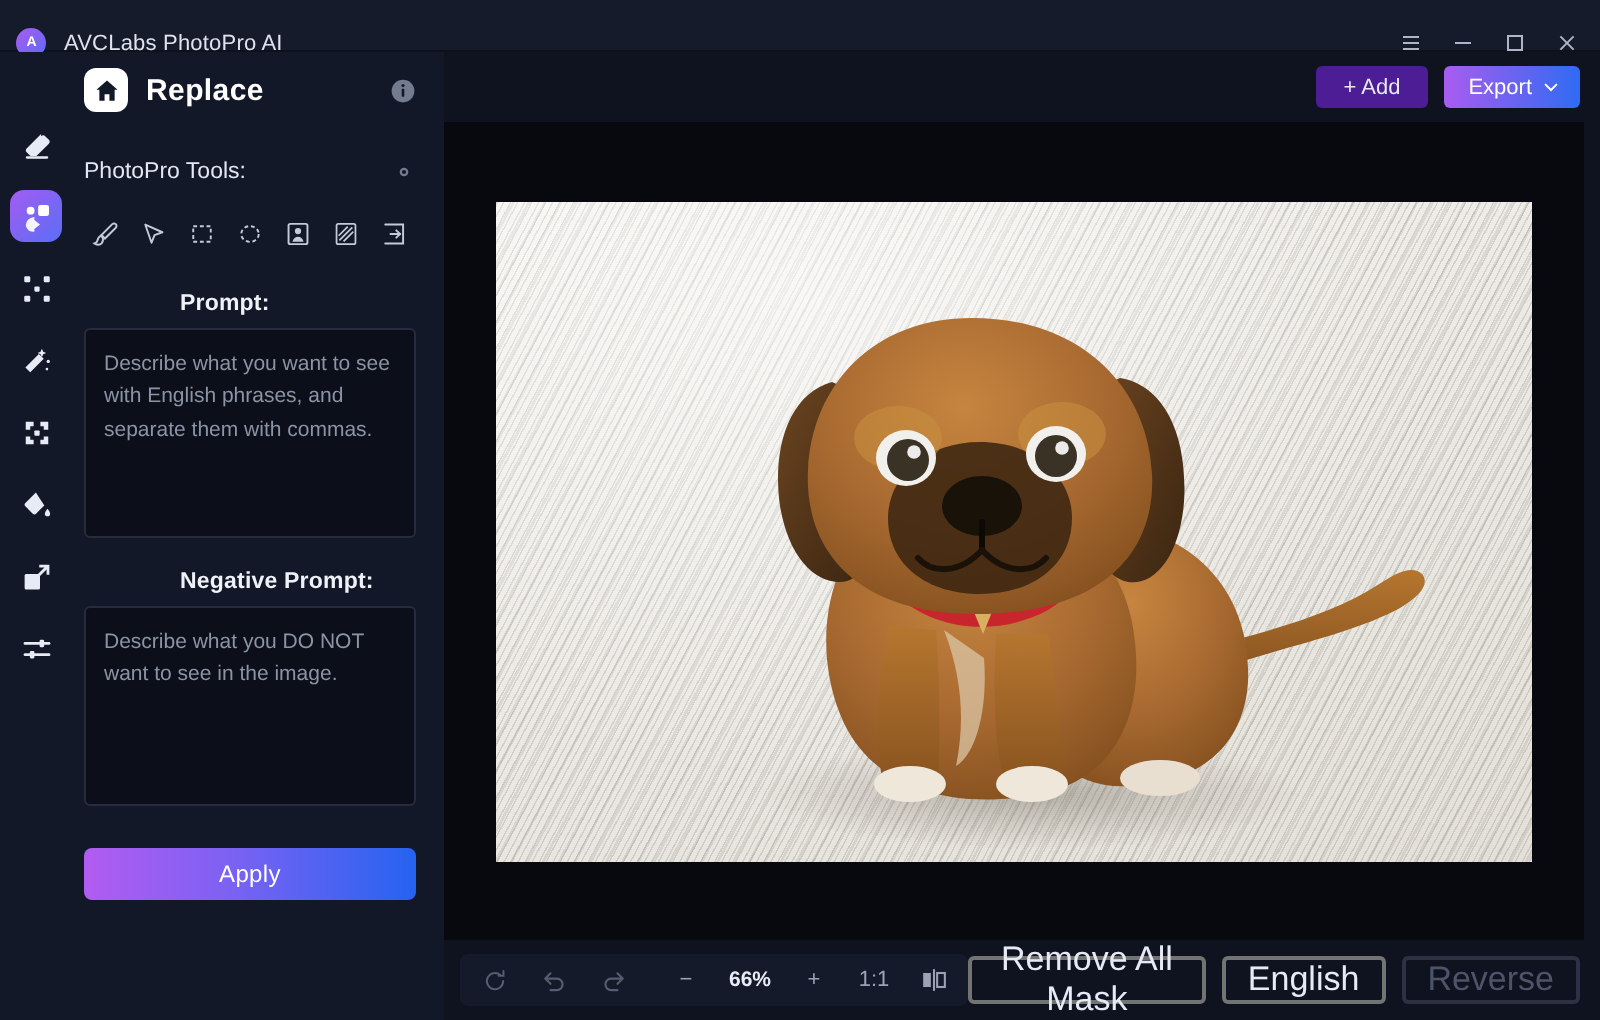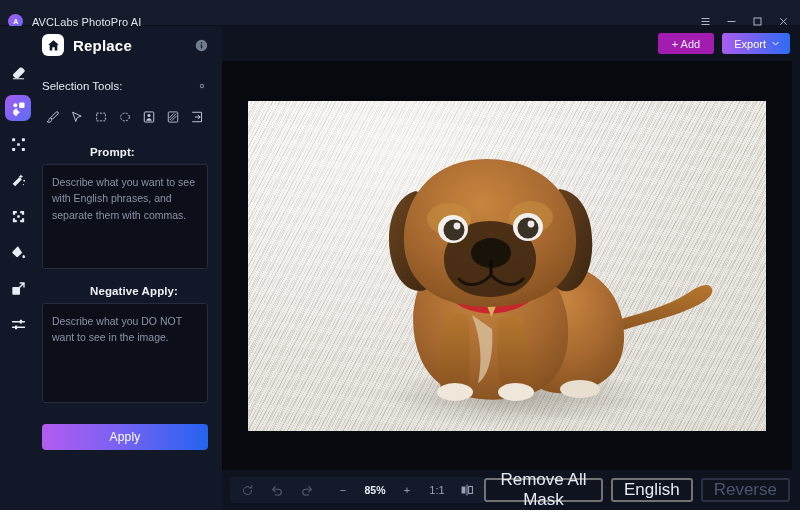--- a/index.html
+++ b/index.html
@@ -122,21 +122,21 @@
 
   
   .main { flex: 1; display: flex; flex-direction: column; min-width: 0; background: #0f1320; }
   .main-top {
     height: 35px; flex: 0 0 35px;
     display: flex; align-items: center; justify-content: flex-end;
     padding-right: 10px; gap: 8px;
   }
   .add-btn {
     height: 21px; padding: 0 14px;
-    background: #a21caf; border: none; border-radius: 3px;
+    background: #4c1d95; border: none; border-radius: 3px;
     color: #e6eaf4; font-size: 11px; font-family: "Liberation Sans", sans-serif;
     display: flex; align-items: center; gap: 3px;
   }
   .export-btn {
     height: 21px; padding: 0 10px 0 12px;
     background: linear-gradient(90deg, #a95cf0 0%, #2f6bf2 100%);
     border: none; border-radius: 3px;
     color: #fff; font-size: 11px; font-family: "Liberation Sans", sans-serif;
     display: flex; align-items: center; gap: 5px;
   }
@@ -312,21 +312,21 @@
         <div class="icon-btn-plain">
           <svg width="13" height="13" viewBox="0 0 16 16" fill="currentColor">
               <circle cx="8" cy="8" r="7"></circle>
               <rect x="7.2" y="6.6" width="1.6" height="5" fill="#131828" rx=".5"></rect>
               <circle cx="8" cy="4.6" r=".95" fill="#131828"></circle>
             </svg>
         </div>
       </div>
 
       <div class="sel-row">
-        <div class="sel-label">Selection Tools:</div>
+        <div class="sel-label">PhotoPro Tools:</div>
         <div class="icon-btn-plain">
           <svg width="12" height="12" viewBox="0 0 16 16" fill="currentColor">
               <path d="M8 5.1A2.9 2.9 0 1 0 8 10.9 2.9 2.9 0 0 0 8 5.1zm0 4.3A1.4 1.4 0 1 1 8 6.6a1.4 1.4 0 0 1 0 2.8z"></path>
               <path d="M14 9.1v-2.2l-1.6-.3a4.8 4.8 0 0 0-.5-1.2l.9-1.3-1.6-1.6-1.3.9a4.8 4.8 0 0 0-1.2-.5L8.4 1.3H6.2l-.3 1.6c-.4.1-.8.3-1.2.5l-1.3-.9-1.6 1.6.9 1.3c-.2.4-.4.8-.5 1.2L.6 6.9v2.2l1.6.3c.1.4.3.8.5 1.2l-.9 1.3 1.6 1.6 1.3-.9c.4.2.8.4 1.2.5l.3 1.6h2.2l.3-1.6c.4-.1.8-.3 1.2-.5l1.3.9 1.6-1.6-.9-1.3c.2-.4.4-.8.5-1.2z" opacity="0"></path>
             </svg>
         </div>
       </div>
 
       <div class="tool-row">
         <div class="tool-btn">
@@ -370,21 +370,21 @@
               <path d="M3 2.6h10.2v10.8H3"></path>
               <line x1="6" y1="8" x2="11.4" y2="8"></line>
               <polyline points="9.3,5.9 11.5,8 9.3,10.1"></polyline>
             </svg>
         </div>
       </div>
 
       <div class="field-label">Prompt:</div>
       <textarea class="ta ta-prompt" placeholder="Describe what you want to see with English phrases, and separate them with commas." style=""></textarea>
 
-      <div class="field-label">Negative Apply:</div>
+      <div class="field-label">Negative Prompt:</div>
       <textarea class="ta ta-neg" placeholder="Describe what you DO NOT want to see in the image." style=""></textarea>
 
       <button class="apply-btn">Apply</button>
     </div>
 
     <div class="main">
       <div class="main-top">
         <button class="add-btn">+ Add</button>
         <button class="export-btn">
           <span>Export</span>
@@ -482,21 +482,21 @@
               </svg>
           </button>
           <button class="zbtn muted">
             <svg width="14" height="14" viewBox="0 0 16 16" fill="none" stroke="currentColor" stroke-width="1.2" stroke-linecap="round" stroke-linejoin="round">
                 <path d="M12.6 7.2H6.4a3.3 3.3 0 0 0 0 6.6H10"></path>
                 <polyline points="10,4.2 13,7.2 10,10.2"></polyline>
               </svg>
           </button>
           <div class="z-sep"></div>
           <button class="zbtn">−</button>
-          <div class="zbtn zoom-val">85%</div>
+          <div class="zbtn zoom-val">66%</div>
           <button class="zbtn">+</button>
           <button class="zbtn">1:1</button>
           <button class="zbtn">
             <svg width="14" height="14" viewBox="0 0 16 16" fill="none" stroke="currentColor" stroke-width="1.2">
                 <line x1="8" y1="1.8" x2="8" y2="14.2"></line>
                 <rect x="1.8" y="4" width="4.4" height="8" fill="currentColor" stroke="none"></rect>
                 <rect x="9.8" y="4" width="4.4" height="8"></rect>
               </svg>
           </button>
         </div>

